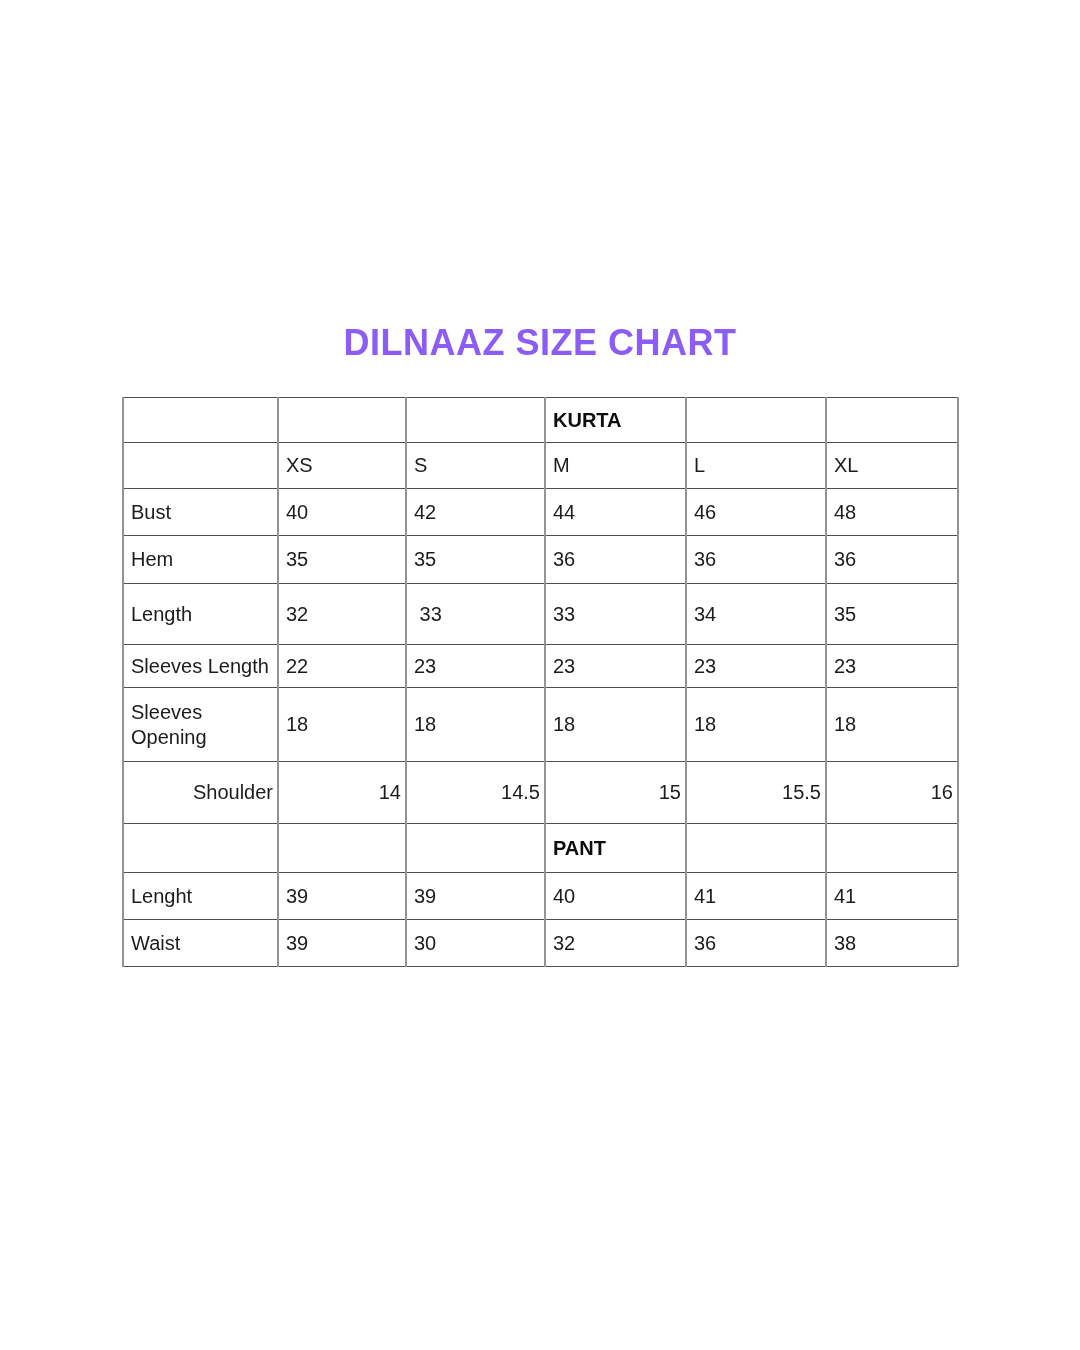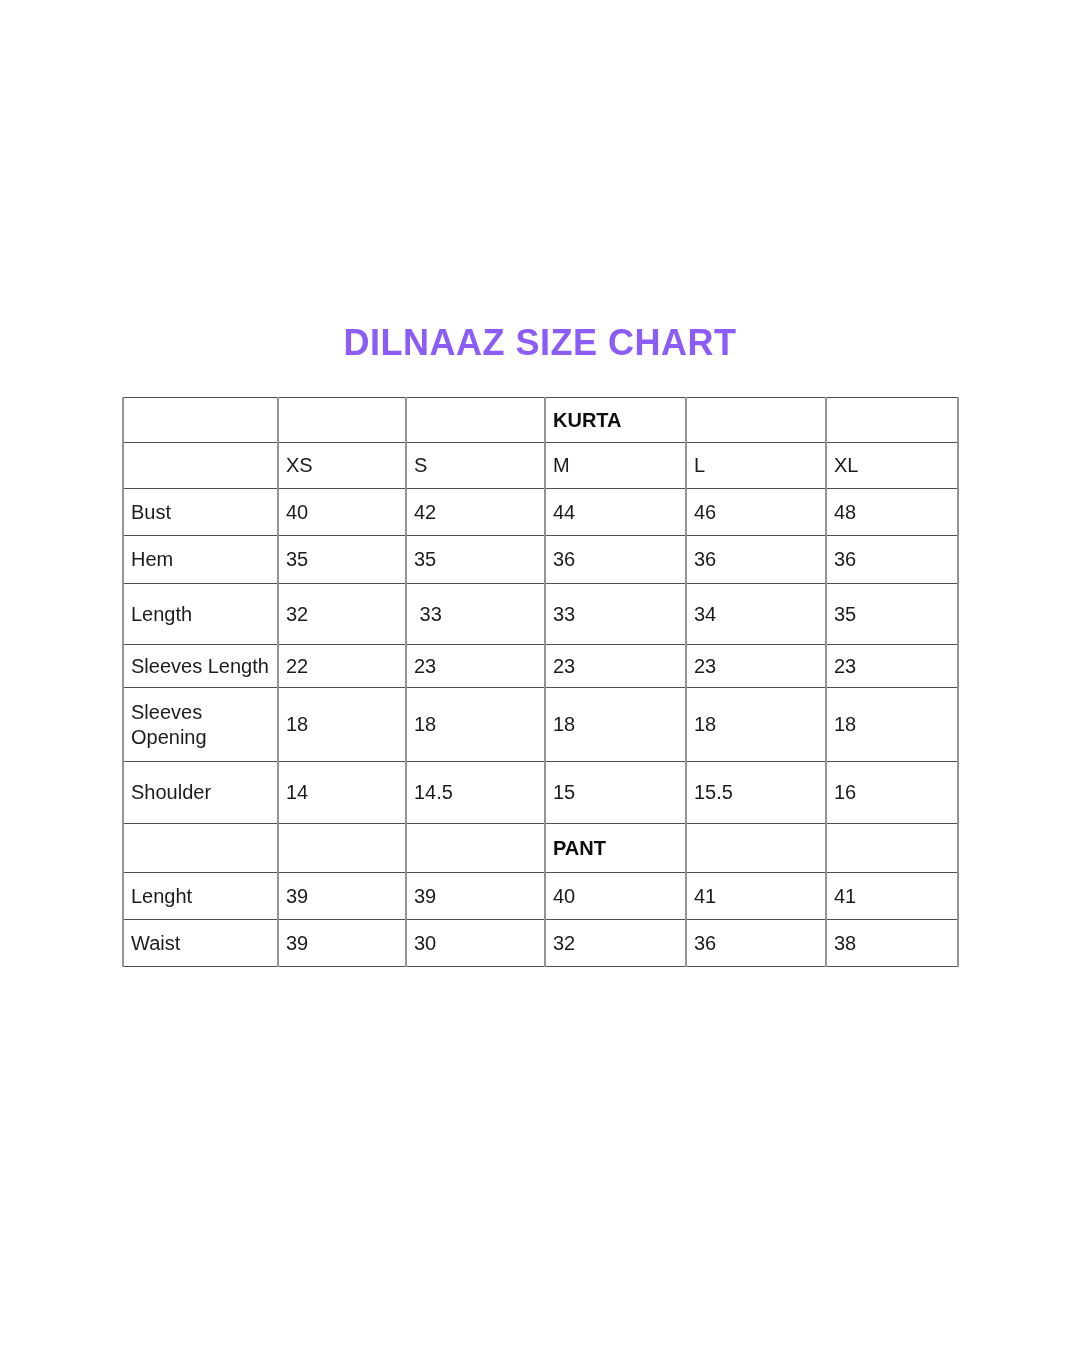--- a/index.html
+++ b/index.html
@@ -118,21 +118,21 @@
         </tr>
         <tr style="height: 74px;">
           <td>Sleeves
 Opening</td>
           <td>18</td>
           <td>18</td>
           <td>18</td>
           <td>18</td>
           <td>18</td>
         </tr>
-        <tr style="height: 62px;">
+        <tr style="height: 62px; text-align: right;">
           <td>Shoulder</td>
           <td>14</td>
           <td>14.5</td>
           <td>15</td>
           <td>15.5</td>
           <td>16</td>
         </tr>
         <tr style="height: 49px;">
           <td class="section"></td>
           <td class="section"></td>

